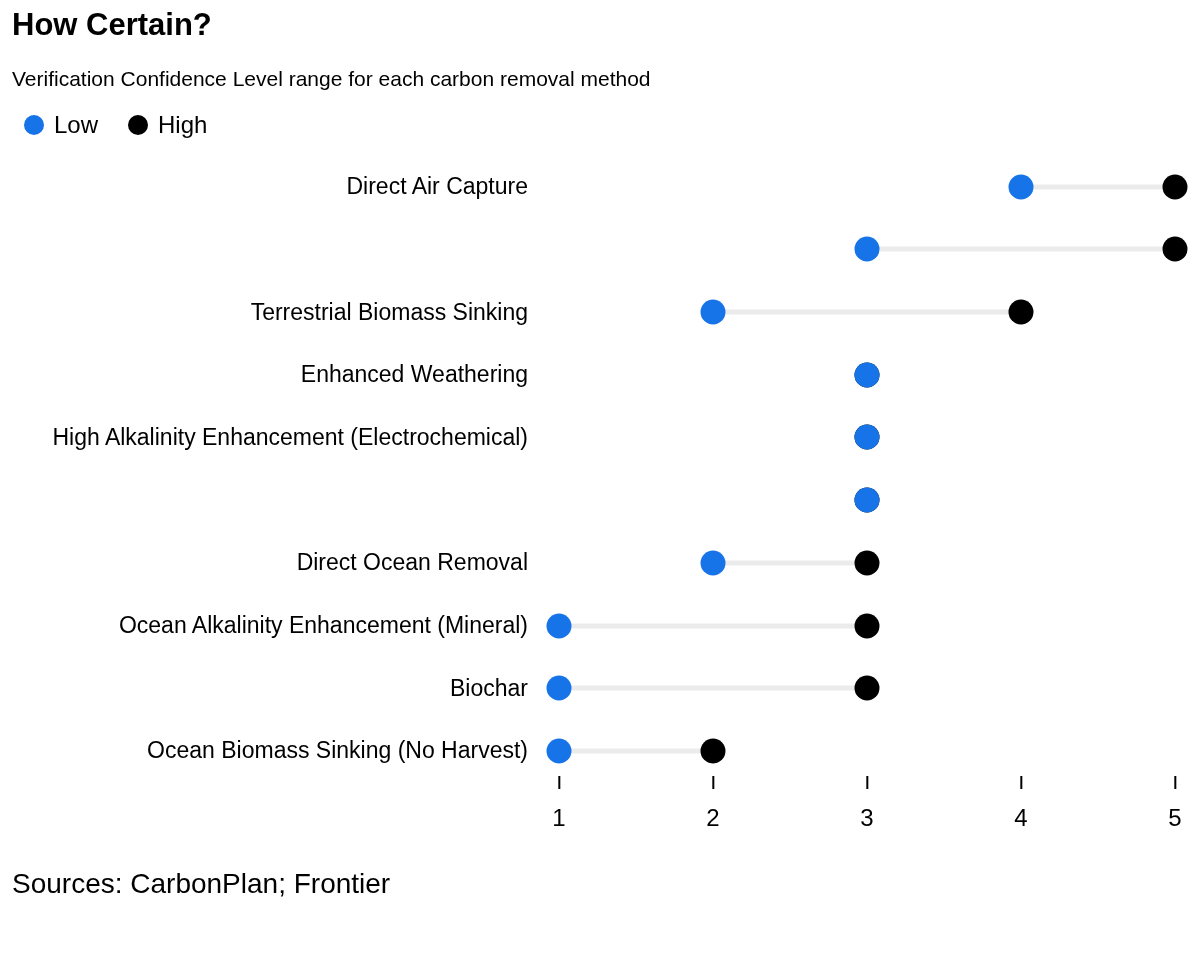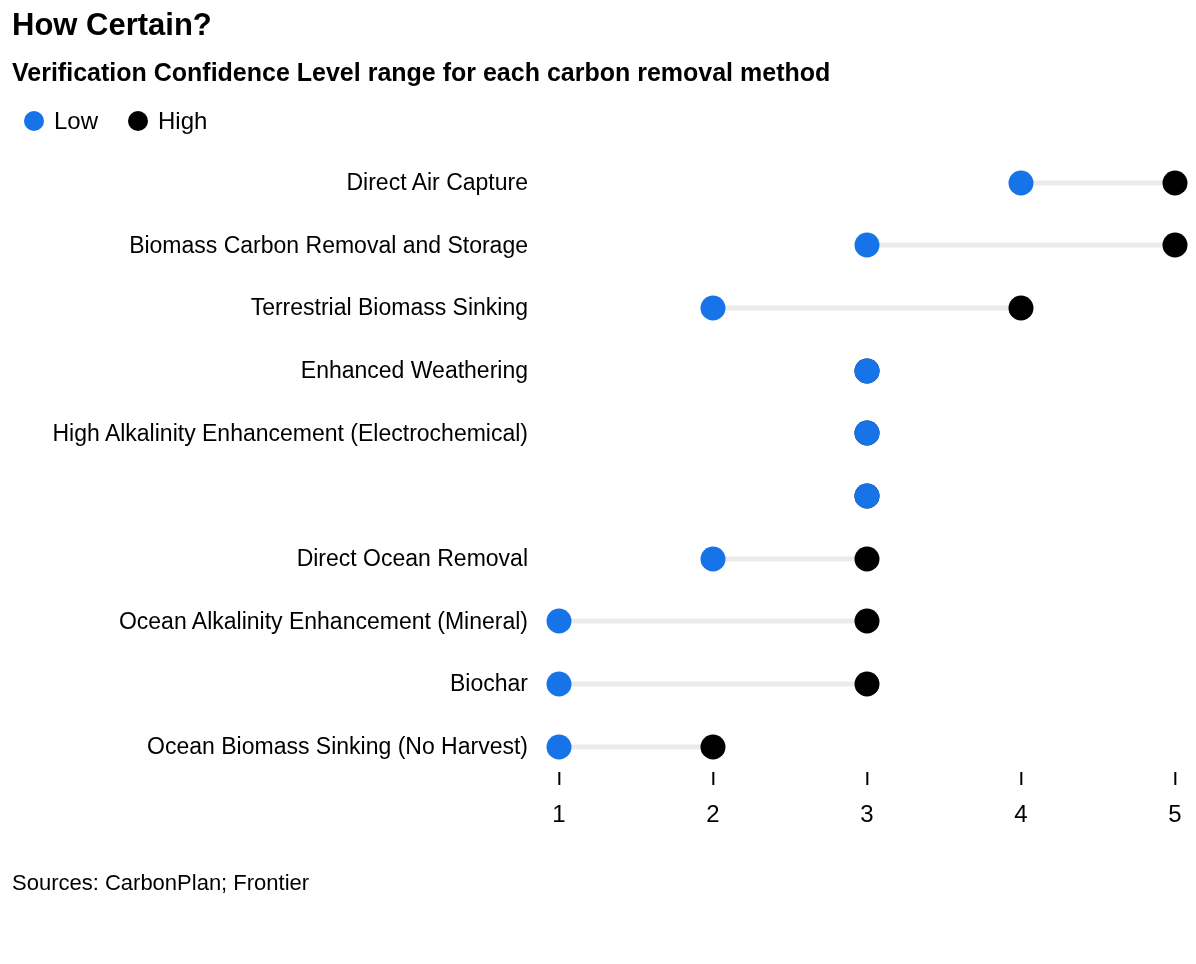--- a/index.html
+++ b/index.html
@@ -5,21 +5,21 @@
   html,body { margin:0; padding:0; background:#ffffff; }
   body {
     width:1196px; height:964px;
     font-family:"Liberation Sans", sans-serif;
     color:#000000;
     overflow:hidden;
   }
   .page { position:relative; width:1196px; height:964px; }
   .header { padding:6px 4px 0 12px; }
   .title { margin:0; font-size:31px; font-weight:700; line-height:1.2; }
-  .subtitle { margin:14px 0 0 0; font-size:25px; font-weight:700; line-height:1.2; }
+  .subtitle { margin:23px 0 0 0; font-size:21px; font-weight:400; line-height:1.2; }
   .legend { display:flex; align-items:flex-end; gap:30px; margin:20px 0 0 12px; height:28px; }
   .legend-item { display:flex; align-items:center; gap:10px; font-size:24px; }
   .legend-dot { width:20px; height:20px; border-radius:50%; flex:0 0 auto; }
   .chart { margin-top:16px; }
   .row { position:relative; height:62.7px; }
   .row-label {
     position:absolute; left:0; top:0; width:528px; height:100%;
     display:flex; align-items:center; justify-content:flex-end;
     text-align:right; font-size:23px; line-height:1.18;
   }
@@ -30,21 +30,21 @@
   }
   .dot {
     position:absolute; top:50%; width:25px; height:25px; border-radius:50%;
     transform:translate(-50%,-50%);
   }
   .axis { position:relative; height:70px; margin-top:-6px; }
   .axis-inner { position:absolute; left:559px; right:21px; top:0; height:100%; }
   .tick { position:absolute; top:0; transform:translateX(-50%); display:flex; flex-direction:column; align-items:center; }
   .tick-mark { width:2px; height:13px; }
   .tick-label { margin-top:17px; font-size:24px; line-height:1; }
-  .sources { margin:28px 0 0 12px; font-size:22px; }
+  .sources { margin:22px 0 0 12px; font-size:28px; }
 </style>
 </head>
 <body>
 
 <div class="page">
   <div class="header">
     <h1 class="title">How Certain?</h1>
     <p class="subtitle">Verification Confidence Level range for each carbon removal method</p>
     <div class="legend">
       <div class="legend-item">
@@ -62,21 +62,20 @@
     <div class="rows" id="rows">
         <div class="row">
           <div class="row-label">Direct Air Capture</div>
           <div class="track">
             <div class="connector" style="background: rgb(235, 235, 235); left: 75%; width: 25%;"></div>
             <div class="dot" style="background: rgb(0, 0, 0); left: 100%;"></div>
             <div class="dot" style="background: rgb(22, 115, 232); left: 75%;"></div>
           </div>
         </div>
         <div class="row">
-          <div class="row-label">Biomass Carbon Removal and Storage</div>
           <div class="track">
             <div class="connector" style="background: rgb(235, 235, 235); left: 50%; width: 50%;"></div>
             <div class="dot" style="background: rgb(0, 0, 0); left: 100%;"></div>
             <div class="dot" style="background: rgb(22, 115, 232); left: 50%;"></div>
           </div>
         </div>
         <div class="row">
           <div class="row-label">Terrestrial Biomass Sinking</div>
           <div class="track">
             <div class="connector" style="background: rgb(235, 235, 235); left: 25%; width: 50%;"></div>

